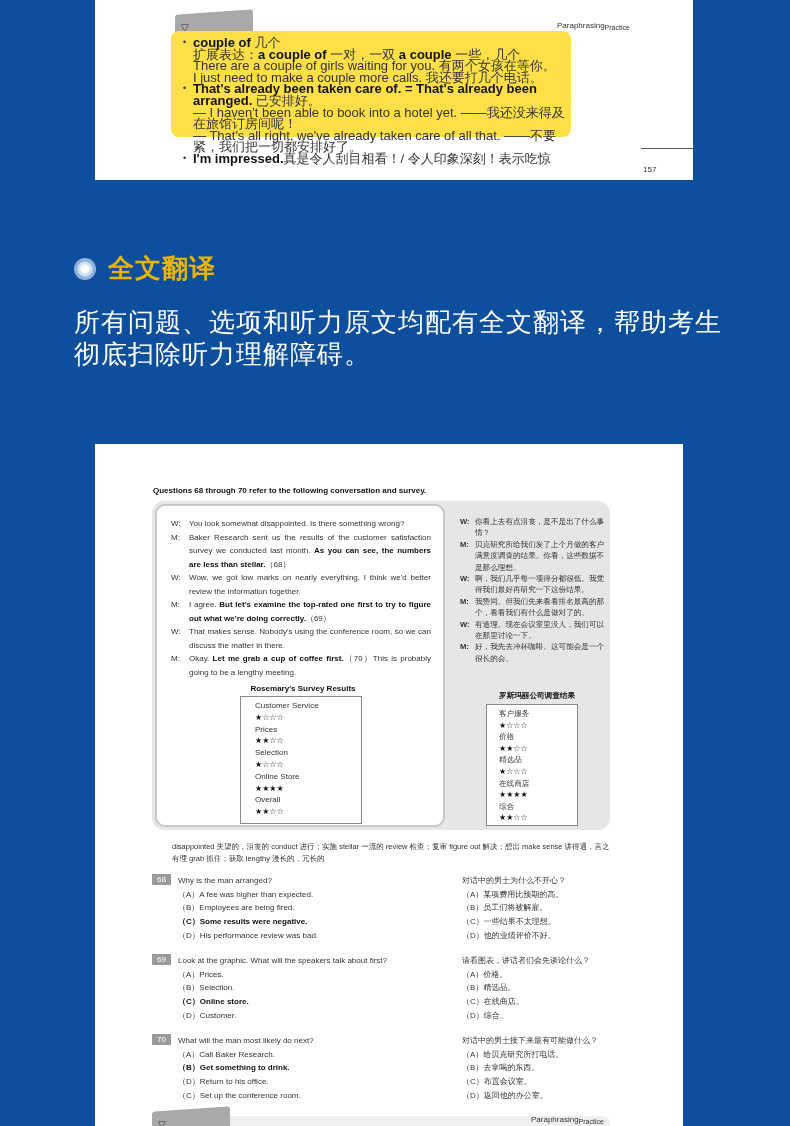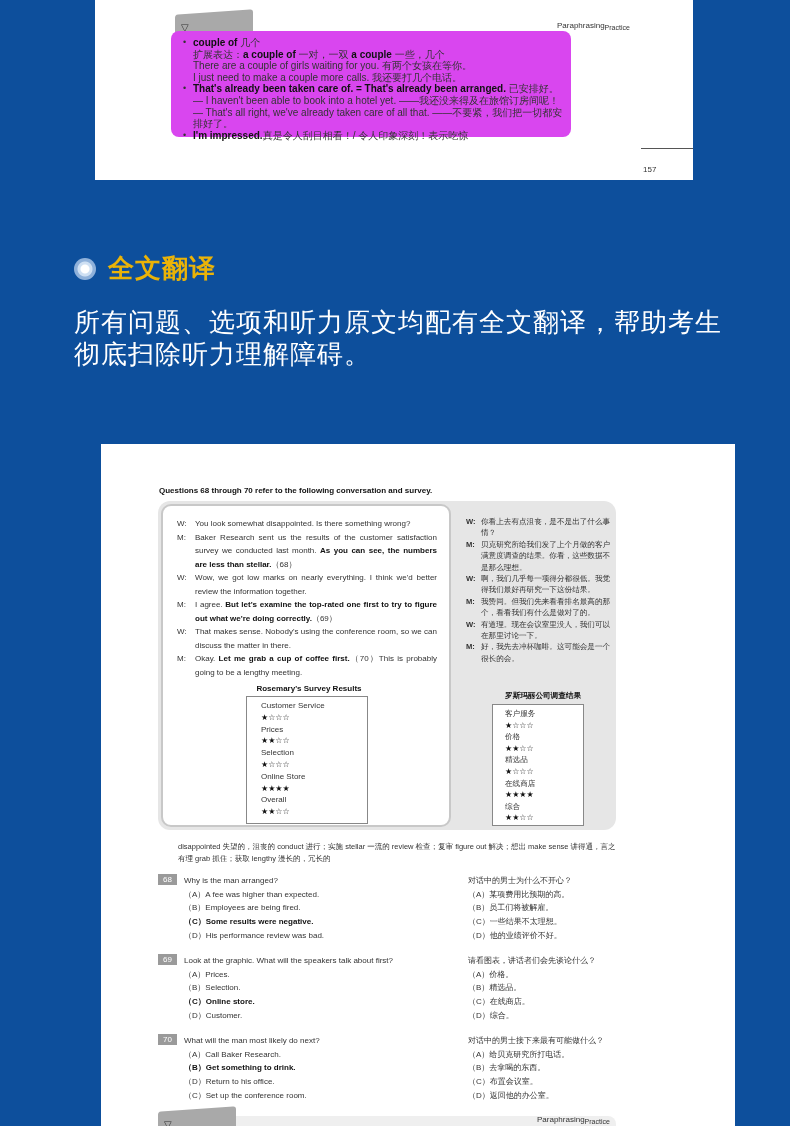--- a/index.html
+++ b/index.html
@@ -6,36 +6,36 @@
   body {
     width: 790px; height: 1126px; overflow: hidden;
     background: #0d4f9c;
     font-family: "Liberation Sans", "DejaVu Sans", sans-serif;
     position: relative;
   }
   .page {
     position: absolute; background: #ffffff;
   }
   .page-top { left: 95px; top: 0; width: 598px; height: 180px; }
-  .page-bottom { left: 101px; top: 444px; width: 634px; height: 682px; }
+  .page-bottom { left: 95px; top: 444px; width: 588px; height: 682px; }
 
   
   .tab-shape {
     position: absolute; left: 80px; top: 12px; width: 78px; height: 26px;
     background: #a9a9a9; border-radius: 3px 3px 0 0;
     transform: skewY(-4deg);
   }
   .tri {
     position: absolute; font-size: 10px; color: #333; line-height: 1;
   }
   .note-box {
     position: absolute; left: 76px; top: 31px; width: 400px; height: 106px;
-    background: #d946ef; border-radius: 8px;
+    background: #fde047; border-radius: 8px;
     padding: 6px 0 0 12px;
-    font-size: 10px; color: #333; line-height: 11.6px;
+    font-size: 13px; color: #333; line-height: 11.6px;
   }
   .note-box .li { position: relative; padding-left: 10px; }
   .note-box .li::before { content: "•"; position: absolute; left: 0; top: 0; font-size: 9px; }
   .note-box .sub { padding-left: 10px; }
   .note-box b { color: #111; }
   .running-head {
     position: absolute; font-size: 8px; color: #333;
   }
   .running-head .small { font-size: 7px; position: relative; top: 2px; }
   .page-num-line {

